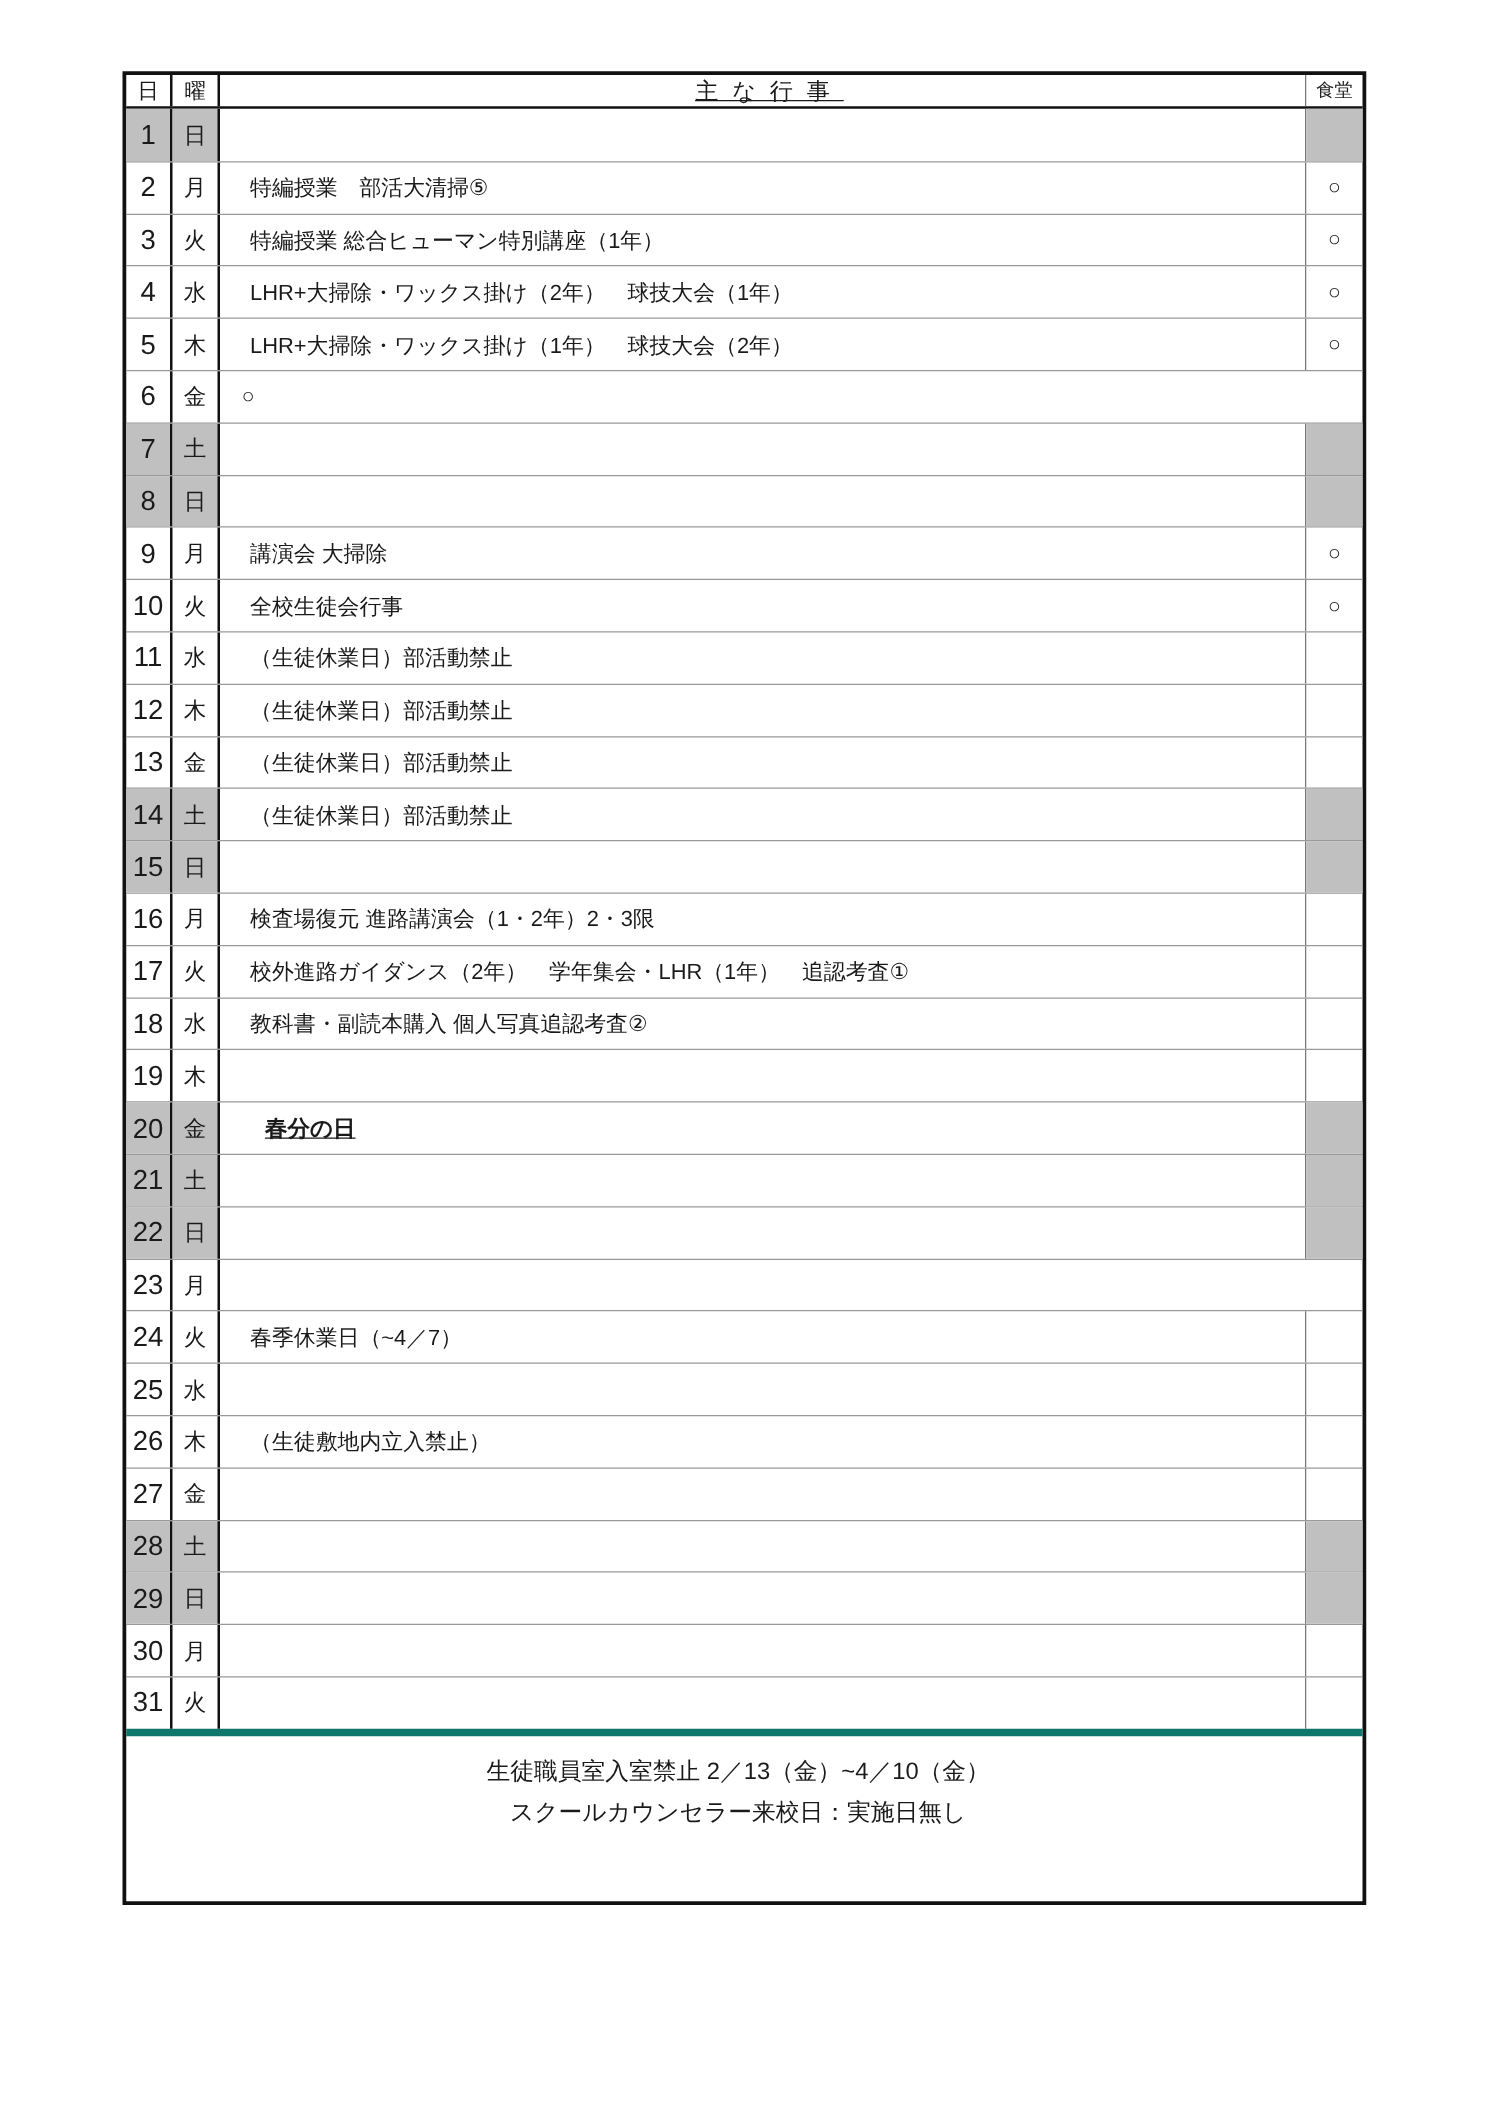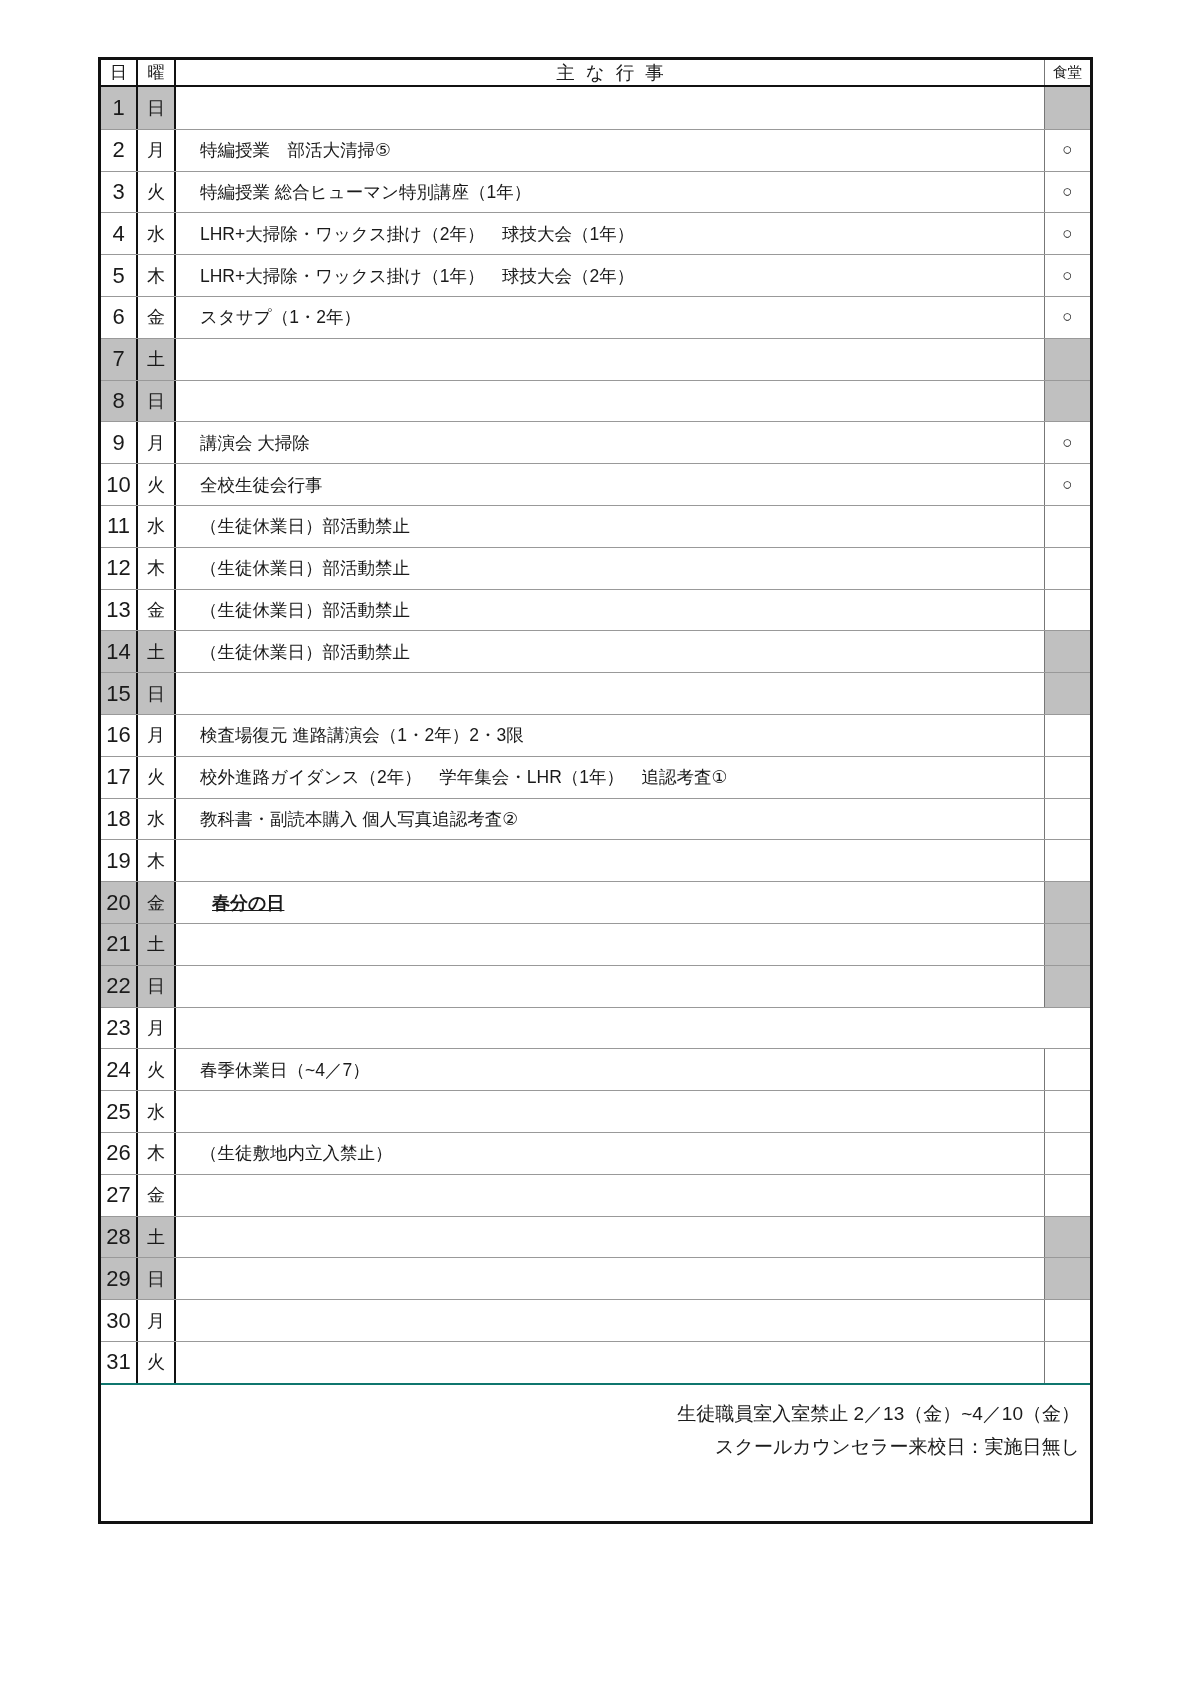--- a/index.html
+++ b/index.html
@@ -21,27 +21,27 @@
   #rows .row:first-child { border-top:none; }
   .c { box-sizing:border-box; display:flex; align-items:center; justify-content:center; overflow:hidden; white-space:nowrap; }
   .day { width:37px; border-right:2px solid #111; font-size:22px; }
   .wd  { width:38px; border-right:2px solid #111; font-size:18px; }
   .ev  { flex:1; justify-content:flex-start; padding-left:24px; border-right:1px solid #777; font-size:17.5px; }
   .can { width:45px; font-size:17px; }
   .shaded .day, .shaded .wd, .shaded .can { background:#c0c0c0; }
   .holiday .ev { font-weight:bold; padding-left:36px; font-size:18px;text-decoration:underline; }
   .header .day { font-size:17px; }
   .header .wd  { font-size:17px; }
-  .header .ev  { justify-content:center; padding-left:0; font-size:18.5px; letter-spacing:0.6em; text-indent:0.6em; }
+  .header .ev  { justify-content:center; padding-left:0; font-size:18.5px; letter-spacing:0.6em; text-indent:0.6em;text-decoration:underline; }
   .header .can { font-size:14.5px; }
   .notes {
-    border-top:2px solid #0f766e;
+    border-top:6px solid #0f766e;
     height:138px; box-sizing:border-box;
     padding:12px 10px 0 0;
-    text-align:right;
+    text-align:center;
   }
   .note { font-size:19px; line-height:33.5px; }
 </style>
 </head>
 <body>
 
 <div class="page">
   <div class="cal">
 
     <div class="row header">
@@ -78,21 +78,20 @@
         </div>
         <div class="row">
           <div class="c day">5</div>
           <div class="c wd">木</div>
           <div class="c ev">LHR+大掃除・ワックス掛け（1年）　球技大会（2年）</div>
           <div class="c can">○</div>
         </div>
         <div class="row">
           <div class="c day">6</div>
           <div class="c wd">金</div>
-          <div class="c ev">スタサプ（1・2年）</div>
           <div class="c can">○</div>
         </div>
         <div class="row shaded">
           <div class="c day">7</div>
           <div class="c wd">土</div>
           <div class="c ev"></div>
           <div class="c can"></div>
         </div>
         <div class="row shaded">
           <div class="c day">8</div>

